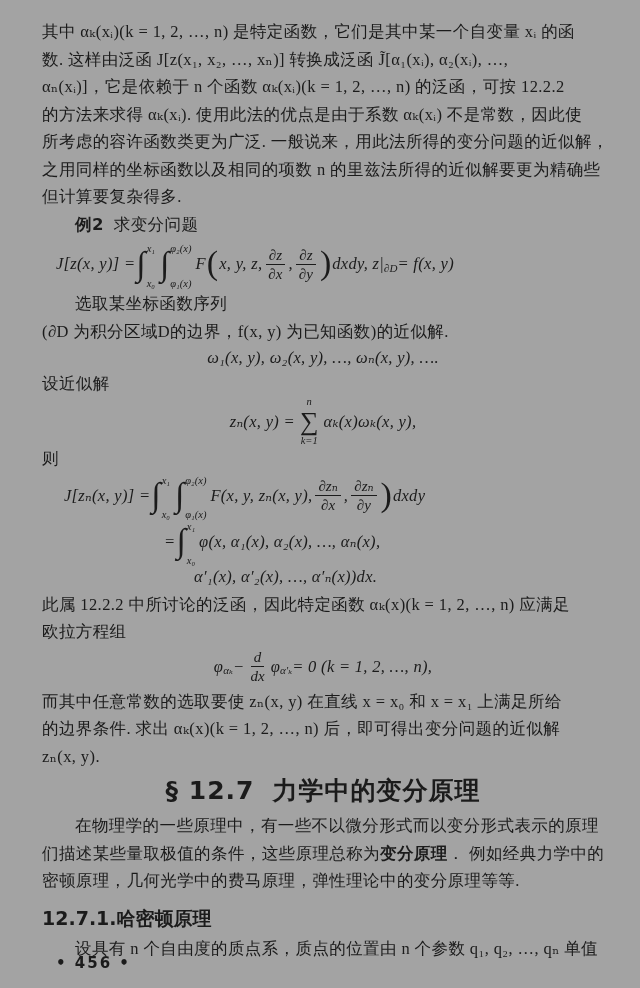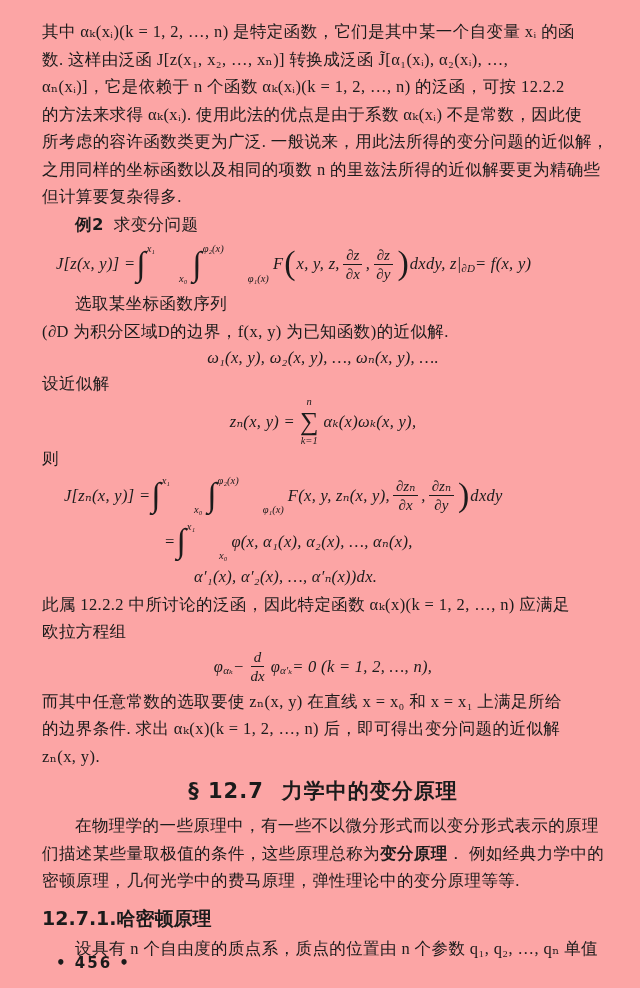--- a/index.html
+++ b/index.html
@@ -6,21 +6,21 @@
   body{
     width:640px;height:988px;
     background:#f4f4f1;
     font-family:"Liberation Serif","DejaVu Serif",serif;
     color:#1b1b1b;
     overflow:hidden;
   }
   .page{
     box-sizing:border-box;
     width:640px;height:988px;
-    background:#fca5a5;
+    background:#a3a3a3;
     padding:18px 36px 0 42px;
     position:relative;
   }
   .line{
     font-size:16.5px;
     line-height:27.5px;
     letter-spacing:0.4px;
     white-space:nowrap;
     overflow:hidden;
   }
@@ -47,42 +47,42 @@
   }
   .mfrac{
     display:inline-flex; flex-direction:column; align-items:center;
     margin:0 3px; font-size:15px; line-height:1.2; vertical-align:middle;
   }
   .mnum{ padding:0 3px; border-bottom:1.4px solid #1b1b1b; }
   .mden{ padding:0 3px; }
   .mint{ display:inline-flex; align-items:center; margin:0 1px; }
   .misym{ font-size:34px; font-style:normal; line-height:0.95; }
   .milim{
-    display:inline-flex; flex-direction:row; 
+    display:inline-flex; flex-direction:column; 
     height:40px; font-size:10.5px; line-height:1; margin:0 3px 0 1px;gap:24px;
   }
   .misup{ align-self:flex-start; }
   .misub{ margin-top:auto; align-self:flex-start; }
   .msum{
     display:inline-flex; flex-direction:column; align-items:center;
     font-size:10.5px; line-height:1; margin:0 5px; vertical-align:middle;
   }
   .mssym{ font-size:26px; font-style:normal; line-height:1; margin:1px 0; }
   
   .f-J      { height:50px; margin:1px 0 1px 14px; }
   .f-omega  { height:25px; }
   .f-zn     { height:48px; }
   .f-then   { height:25px; line-height:25px; }
   .f-Jzn1   { height:50px; margin-left:22px; }
   .f-Jzn2   { height:42px; margin-left:122px; }
   .f-Jzn3   { height:28px; margin-left:152px; }
   .f-euler  { height:42px; }
   .section-heading{
     text-align:center;
-    font-size:21px;
+    font-size:25px;
     line-height:42px;
     letter-spacing:1px;
   }
   .section-heading .num{ margin-right:18px; }
   .subsection-heading{
     font-size:19px;
     line-height:30px;
     margin-top:8px;
     padding-bottom:2px;
   }

